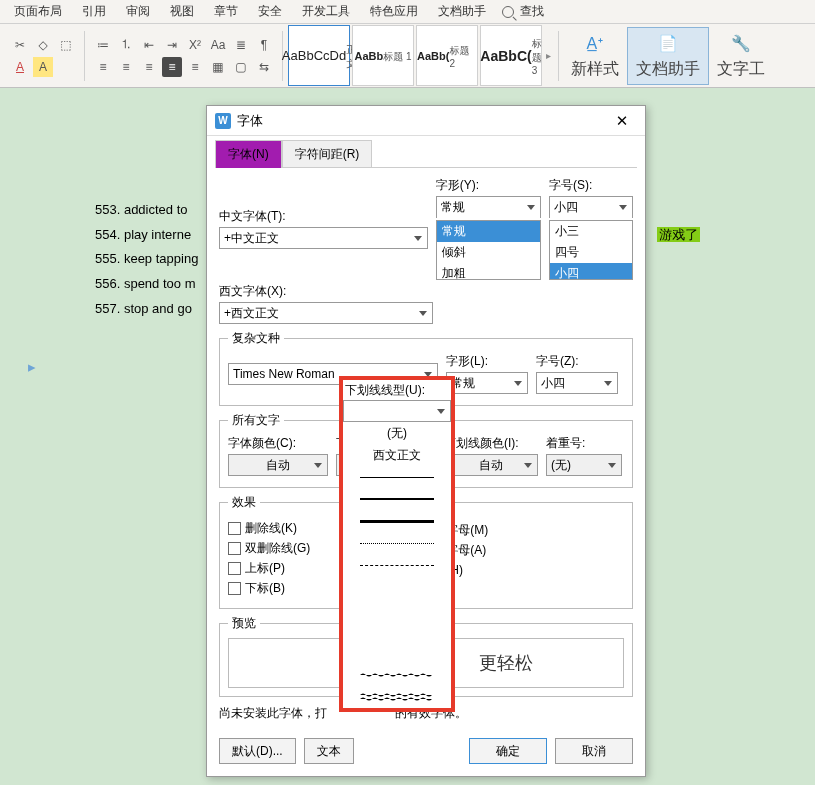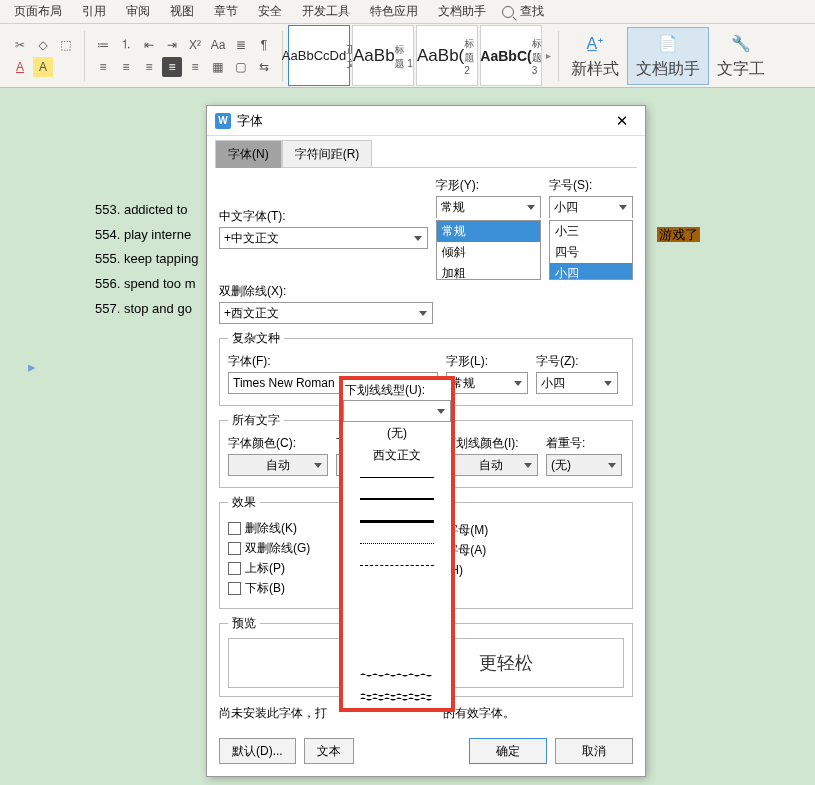--- a/index.html
+++ b/index.html
@@ -15,43 +15,43 @@
 
 .ribbon { background: #f5f3f0; height: 64px; display: flex; align-items: center; padding: 4px 6px; border-bottom: 1px solid #c0c0c0; font-size: 11px; color: #444; }
 .rib-group { display:flex; flex-direction:column; gap:2px; padding: 0 4px; }
 .rib-row { display:flex; gap:3px; align-items:center; }
 .rib-btn { width:20px; height:20px; border:1px solid transparent; display:flex; align-items:center; justify-content:center; font-size:12px; color:#555; }
 .rib-btn.dark { background:#4a4a4a; color:#fff; border-radius:2px; }
 .rib-sep { width:1px; height:50px; background:#d0d0d0; margin:0 4px; }
 .style-box { width:62px; height:61px; border:1px solid #d0d0d0; background:#fff; display:flex; flex-direction:row; align-items:center; justify-content:center; margin:0 1px; }
 .style-box.sel { border-color:#3a86cf; }
 .style-prev { font-size:13px; color:#222; }
-.style-prev.big { font-size:17px; font-weight:normal; }
+.style-prev.big { font-size:11px; font-weight:bold; }
 .style-lbl { font-size:10px; color:#555; margin-top:2px; }
 .rib-big { display:flex; flex-direction:column; align-items:center; padding:4px 8px; font-size:16px; gap:3px; }
 .rib-big.sel { background:#d8e6f2; border:1px solid #8ab4d8; }
 .rib-big-icon { width:24px; height:24px; display:flex; align-items:center; justify-content:center; }
 
 
 .doc-area { position:relative; padding-top: 110px; padding-left: 95px; }
 .doc-text { font-size:13px; line-height:1.9; color:#000; font-family:"Times New Roman","SimSun"; }
-.doc-line-hl { background:#a16207; padding:0 2px; }
+.doc-line-hl { background:#84cc16; padding:0 2px; }
 
 
 .nav-icon { position:absolute; left:28px; top:358px; color:#6fa5d6; font-size:15px; }
 
 
 .dialog { position:absolute; left:206px; top:105px; width:440px; background:#fff; border:1px solid #999; box-shadow: 2px 2px 8px rgba(0,0,0,.25); font-size:12px; }
 .dlg-title { height:30px; display:flex; align-items:center; padding:0 8px; background:#fff; border-bottom:1px solid #ddd; }
 .dlg-logo { width:16px; height:16px; background:#3b8fd6; border-radius:2px; display:flex; align-items:center; justify-content:center; color:#fff; font-size:10px; font-weight:bold; margin-right:6px; }
 .dlg-title-text { flex:1; font-size:13px; }
 .dlg-close { width:30px; height:24px; display:flex; align-items:center; justify-content:center; font-size:15px; cursor:pointer; }
 .dlg-tabs { display:flex; padding: 4px 8px 0 8px; font-size:12px; }
 .dlg-tab { padding:5px 12px; border:1px solid #ccc; border-bottom:none; background:#f0f0f0; cursor:pointer; }
-.dlg-tab.sel { background:#a3a3a3; position:relative; z-index:2; }
+.dlg-tab.sel { background:#a21caf; position:relative; z-index:2; }
 .dlg-tabs-line { height:1px; background:#ccc; margin:0 8px; position:relative; top:-1px; z-index:1; }
 .dlg-body { padding: 8px 12px; }
 .fld-row { display:flex; gap:8px; margin-bottom:3px; align-items:center; }
 .fld-col { display:flex; flex-direction:column; gap:2px; }
 .fld-lbl { font-size:12px; color:#000; }
 .combo { height:22px; border:1px solid #999; background:#fff; display:flex; align-items:center; padding:0 4px; font-size:12px; position:relative; }
 .combo::after { content:""; position:absolute; right:5px; top:8px; border-left:4px solid transparent; border-right:4px solid transparent; border-top:5px solid #555; }
 .listbox { border:1px solid #999; background:#fff; font-size:12px; overflow-y:auto; }
 .listbox .opt { padding:2px 5px; }
 .listbox .opt.sel { background:#3b8fd6; color:#fff; }
@@ -226,32 +226,31 @@
         <div class="listbox" style="height:60px;position:relative">
           <div class="opt">小三</div>
           <div class="opt">四号</div>
           <div class="opt sel">小四</div>
         </div>
       </div>
     </div>
 
     <div class="fld-row" style="margin-top:2px">
       <div class="fld-col" style="width:214px">
-        <span class="fld-lbl">双删除线(X):</span>
+        <span class="fld-lbl">西文字体(X):</span>
         <div class="combo">
             <span>+西文正文</span>
           </div>
       </div>
     </div>
 
     <fieldset>
       <legend>复杂文种</legend>
       <div class="fld-row">
         <div class="fld-col" style="width:210px">
-          <span class="fld-lbl">字体(F):</span>
           <div class="combo">
               <span>Times New Roman</span>
             </div>
         </div>
         <div class="fld-col" style="width:82px">
           <span class="fld-lbl">字形(L):</span>
           <div class="combo">
               <span>常规</span>
             </div>
         </div>
@@ -329,21 +328,21 @@
 
     <fieldset>
       <legend>预览</legend>
       <div class="preview-area">
         <span style="margin-left:160px">更轻松</span>
       </div>
     </fieldset>
 
     <div style="font-size:12px;margin-top:8px;display:flex">
       <span>尚未安装此字体，打</span>
-      <span style="margin-left:116px">的有效字体。</span>
+      <span style="margin-left:68px">的有效字体。</span>
     </div>
   </div>
 
   <div class="dlg-buttons">
     <div class="btn">默认(D)...</div>
     <div class="btn">文本</div>
     <div class="spacer"></div>
     <div class="btn primary" style="width:78px">确定</div>
     <div class="btn" style="width:78px">取消</div>
   </div>

